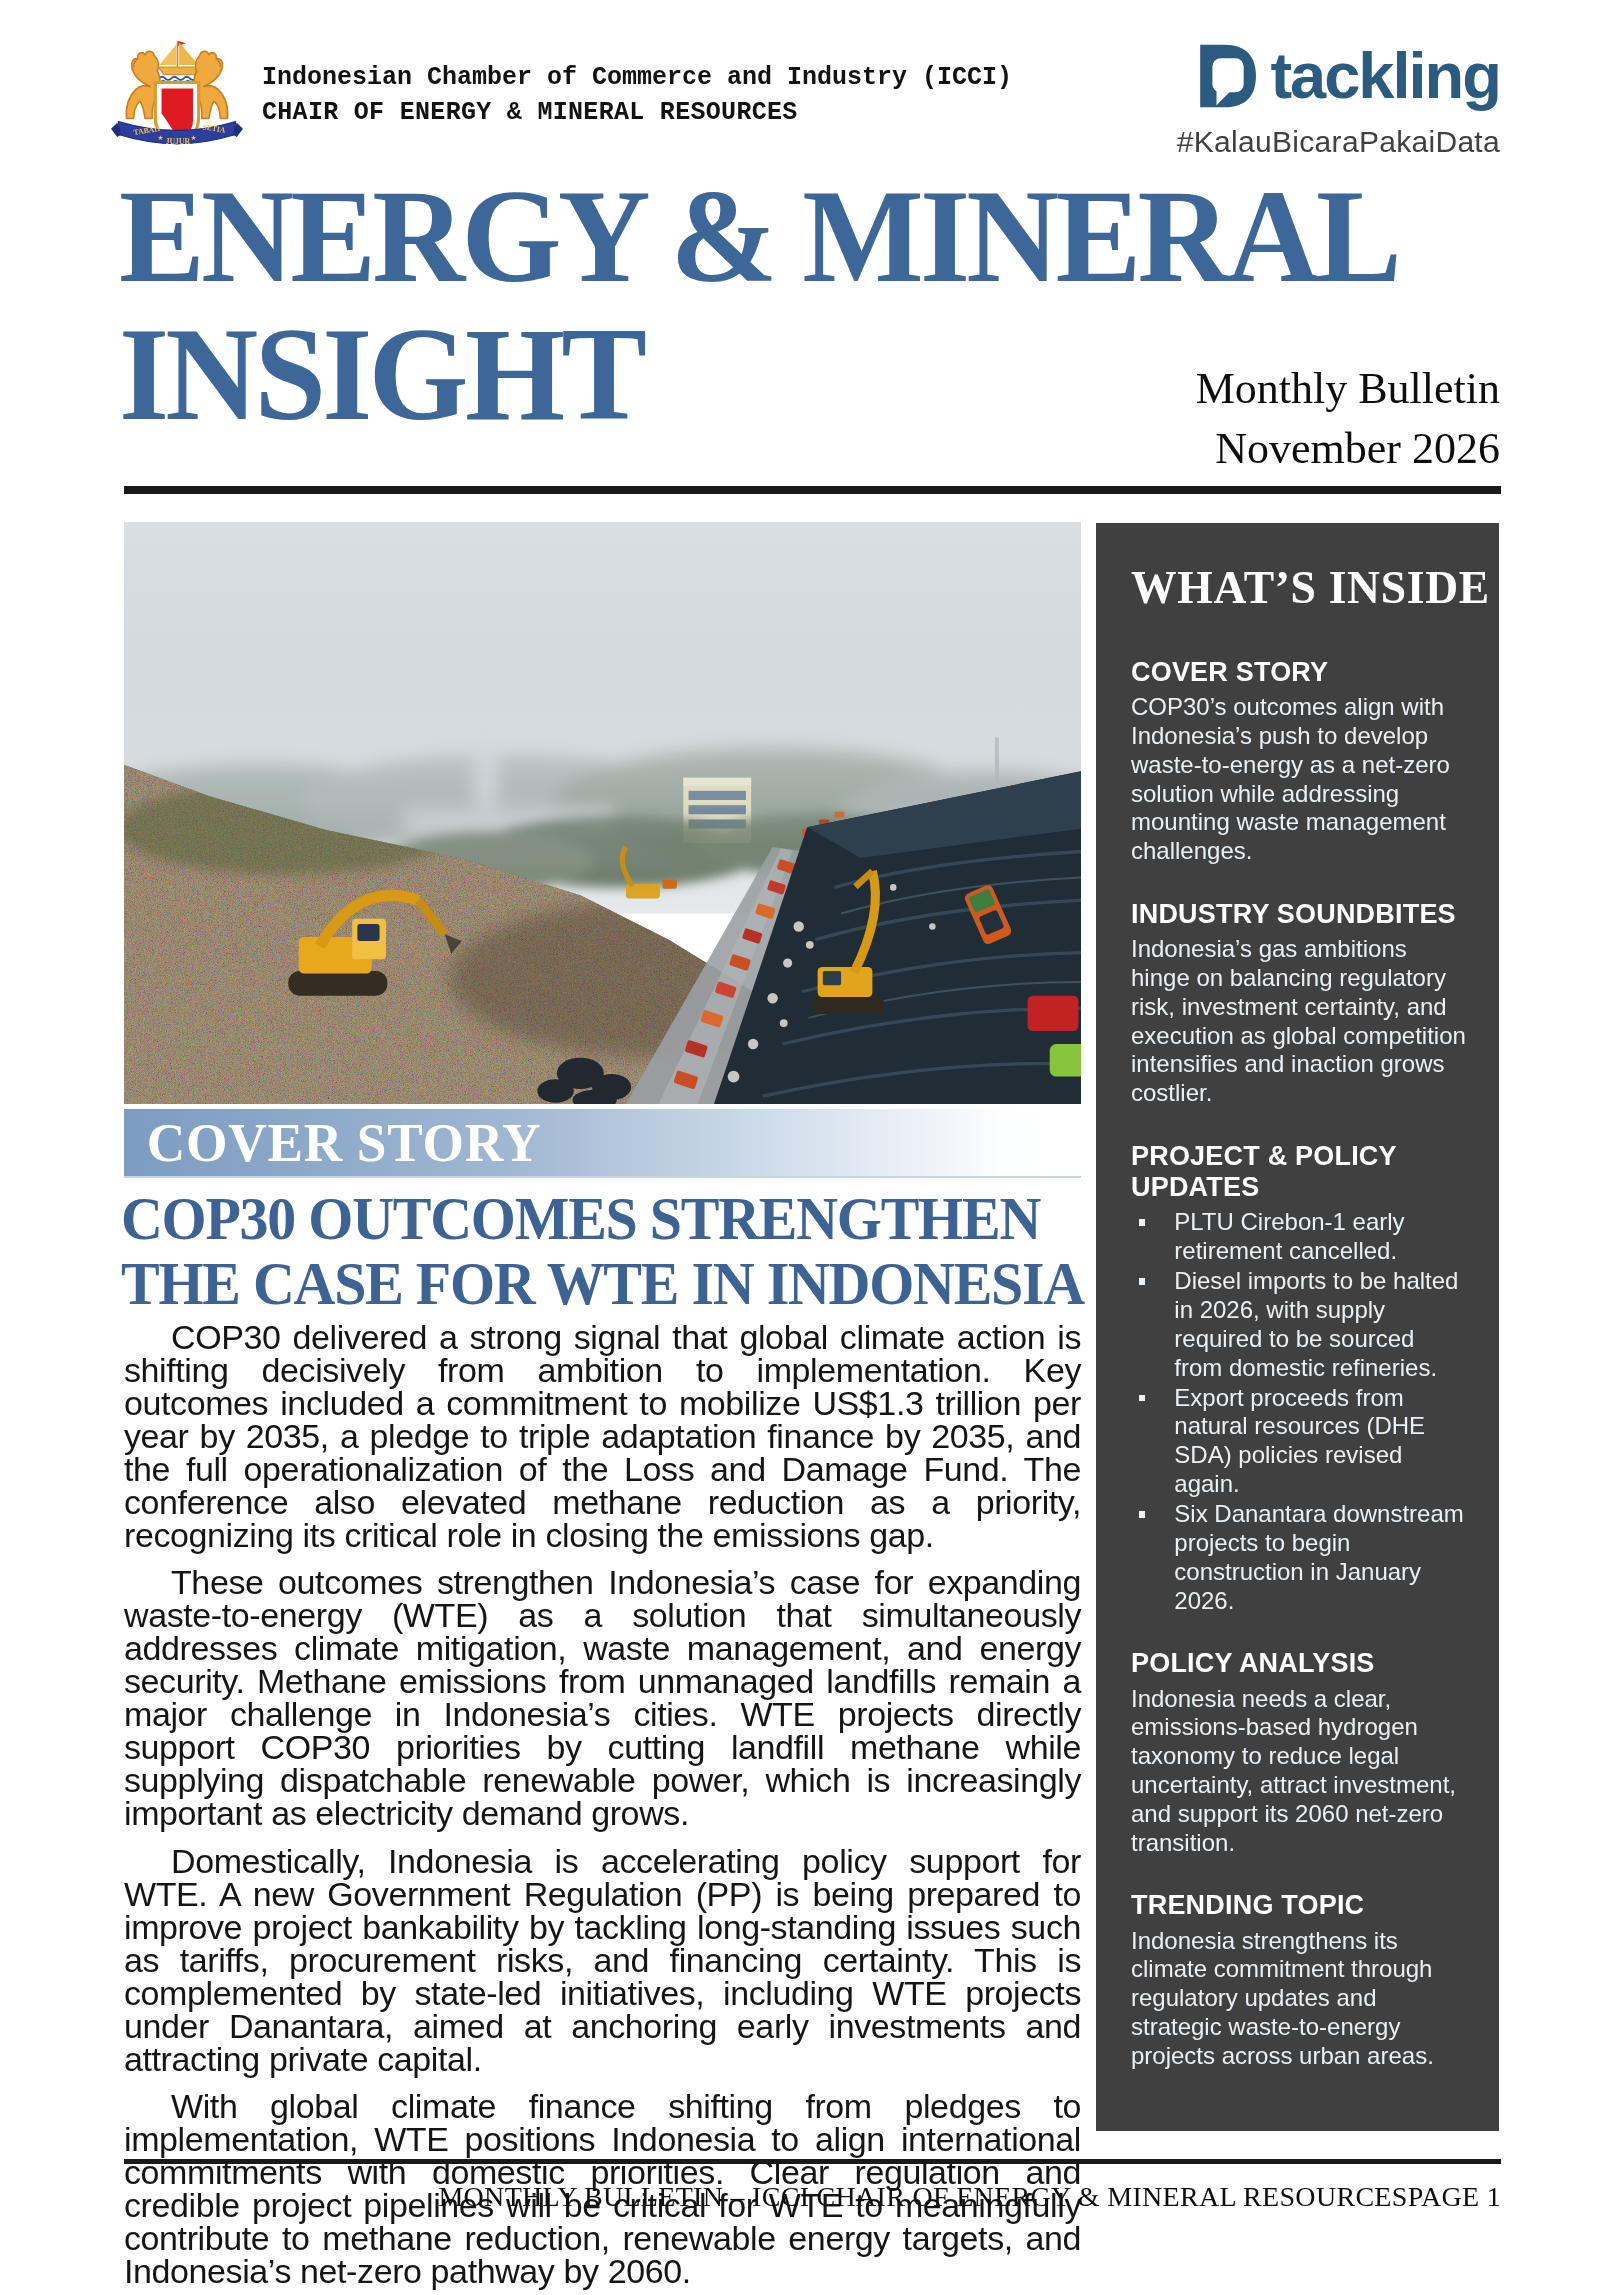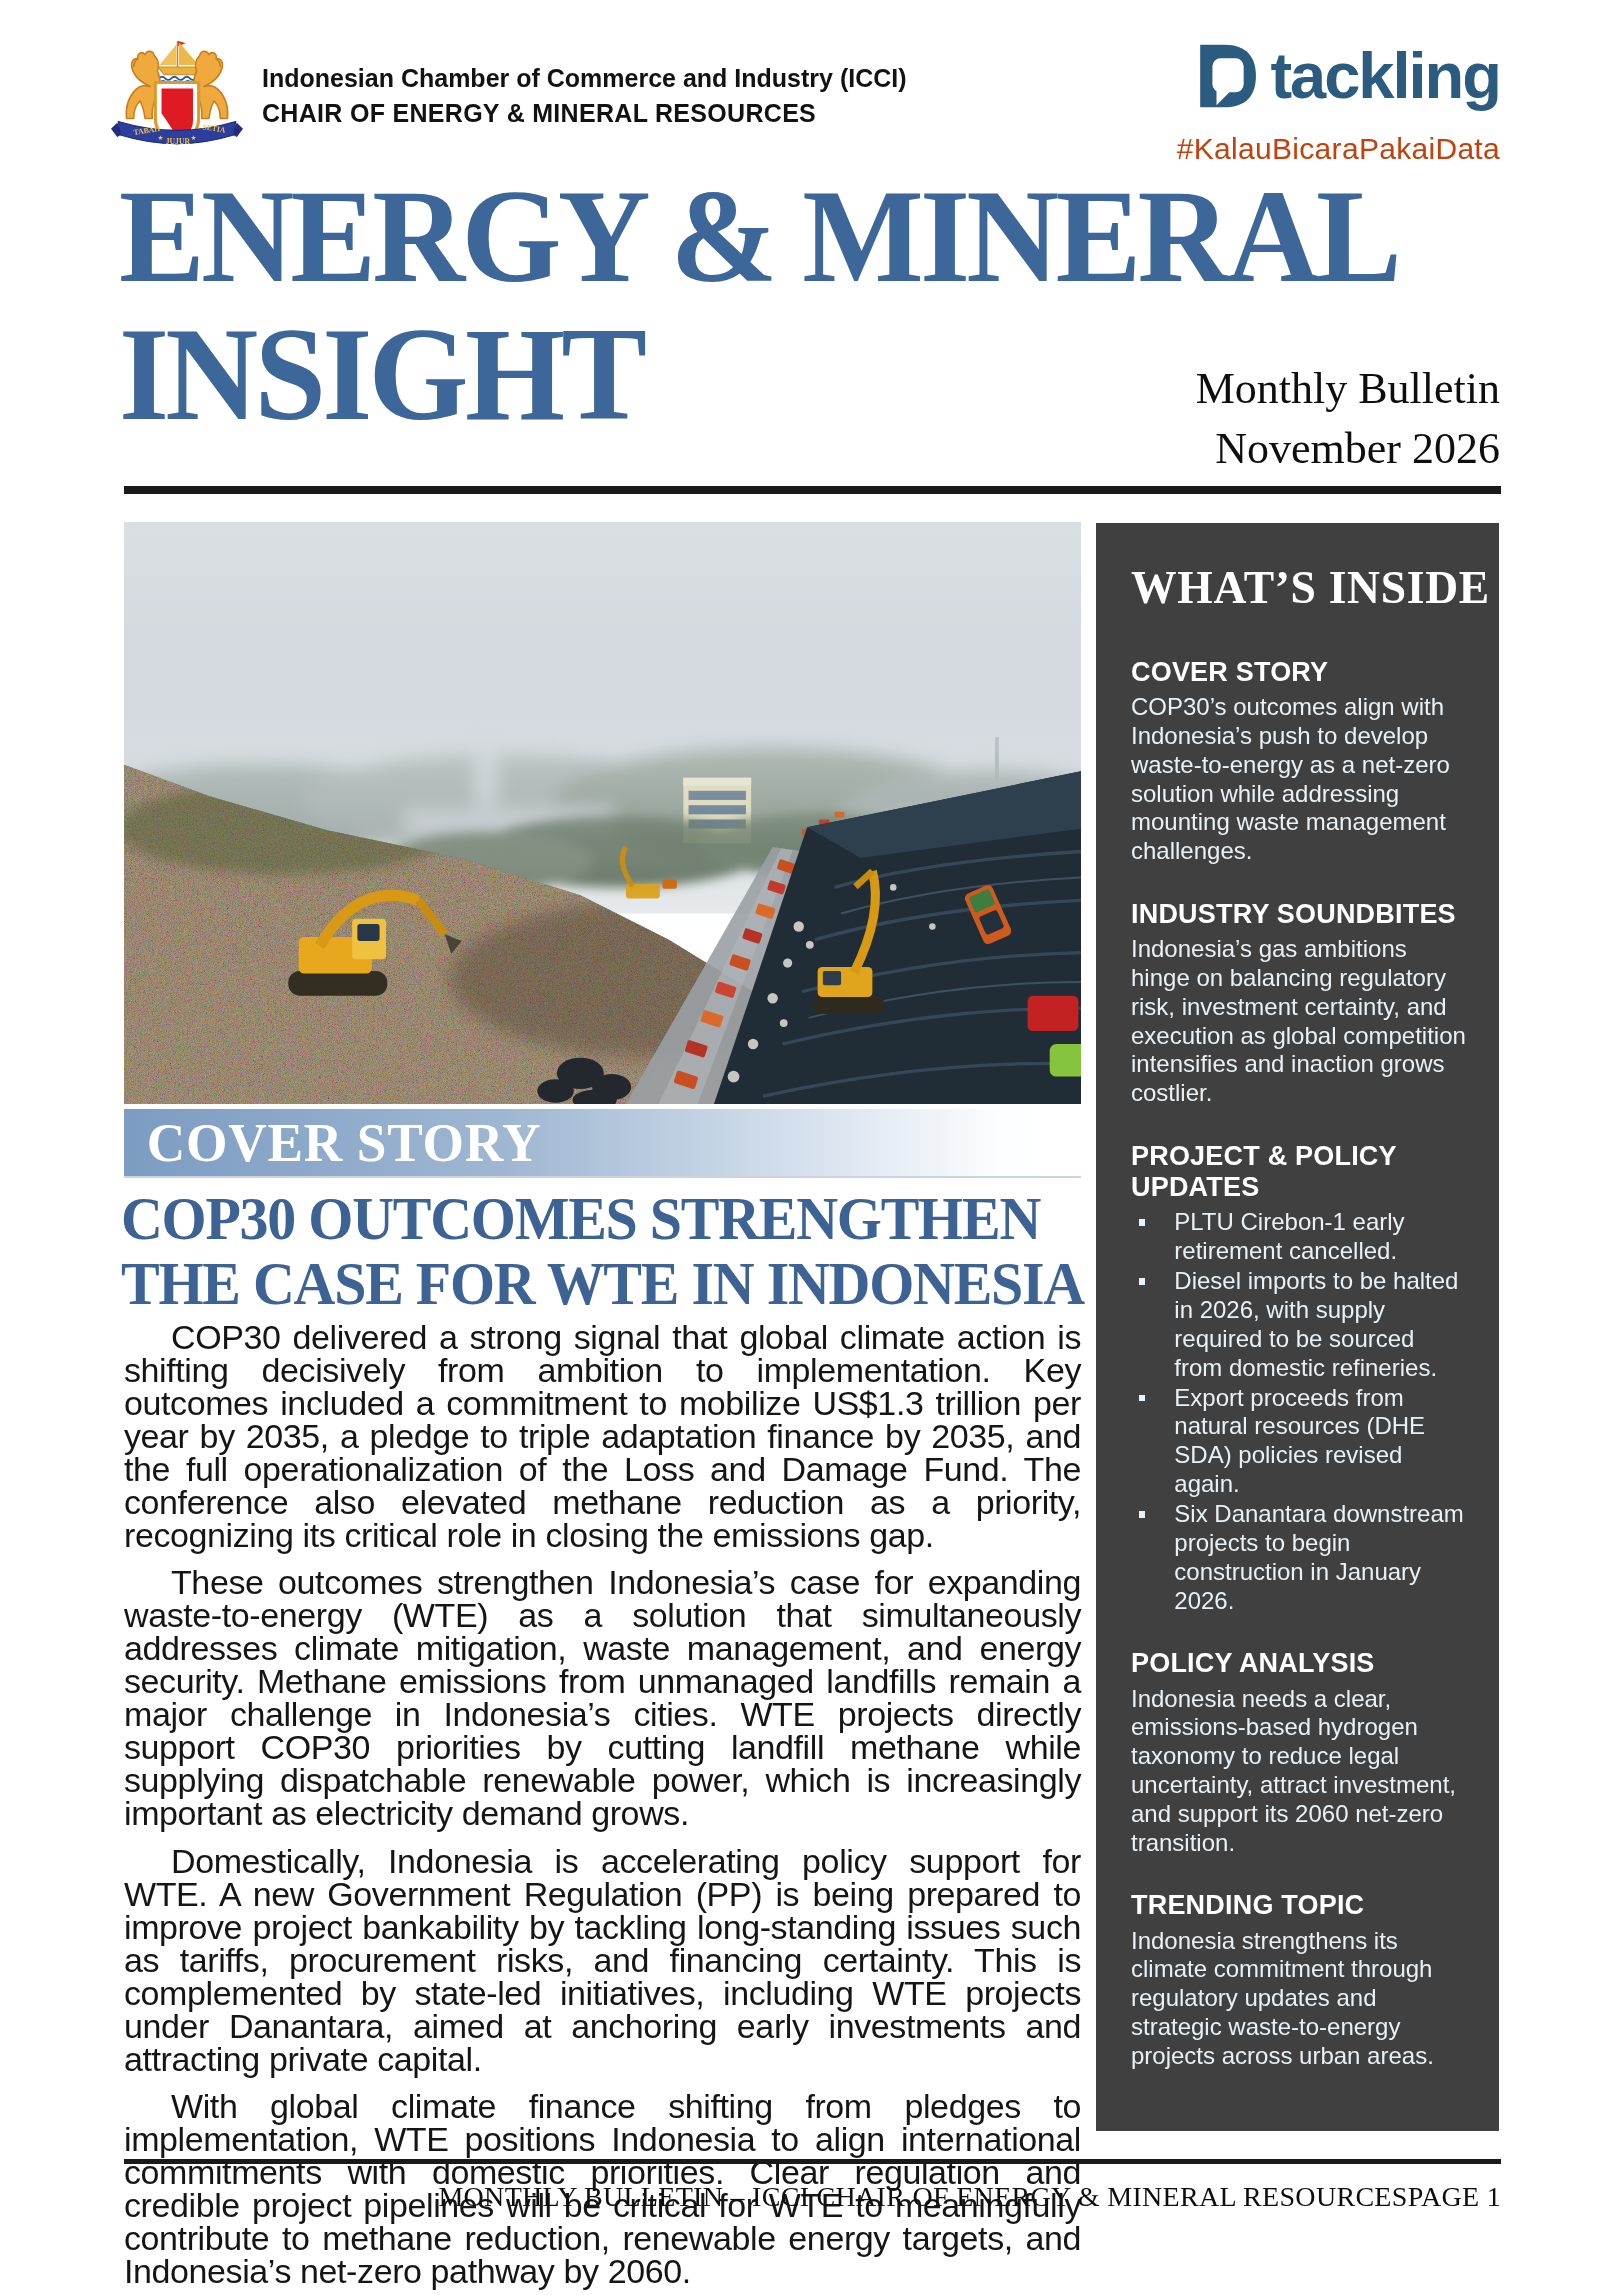--- a/index.html
+++ b/index.html
@@ -1,27 +1,27 @@
 <!DOCTYPE html>
 <html style="font-size:10.4px"><head>
 <meta charset="utf-8">
 <style>
   html,body{margin:0;padding:0;background:#ffffff;}
   .page{position:relative;width:1618px;height:2295px;background:#ffffff;overflow:hidden;
         font-family:"Liberation Sans",sans-serif;color:#111;}
 
   
   .crest{position:absolute;left:110px;top:22px;width:134px;height:142px;}
-  .org-block{position:absolute;left:262px;top:63px;line-height:1.2;}
+  .org-block{position:absolute;left:262px;top:63px;line-height:1.2;font-family:Liberation Mono, monospace;}
   .org-name{font-size:25px;font-weight:700;color:#121212;}
   .org-div{font-size:25px;font-weight:700;color:#121212;margin-top:5.2px;letter-spacing:0.3px;}
   .brand-block{position:absolute;right:118px;top:38px;display:flex;flex-direction:column;align-items:flex-end;}
   .brand-row{display:flex;align-items:center;gap:10.4px;}
   .brand-word{font-size:65px;font-weight:700;color:#2B5B7E;letter-spacing:-2px;}
-  .brand-tag{font-size:30px;color:#c2410c;margin-top:19px;letter-spacing:0.3px;}
+  .brand-tag{font-size:30px;color:#404040;margin-top:12px;letter-spacing:0.3px;}
 
   .main-title{position:absolute;left:119px;top:167px;font-family:"Liberation Serif",serif;
       font-weight:700;color:#3D6699;font-size:134px;line-height:138px;letter-spacing:-3.9px;
       transform:scaleX(.96);transform-origin:left top;white-space:nowrap;}
   .issue-block{position:absolute;right:118px;top:363px;text-align:right;font-family:"Liberation Serif",serif;color:#0e0e0e;}
   .issue-type{font-size:44px;font-weight:400;}
   .issue-date{font-size:44px;font-weight:400;margin-top:9px;}
   .header-rule{position:absolute;left:124px;top:486px;width:1377px;height:7.8px;background:#1a1a1a;}
 
   

